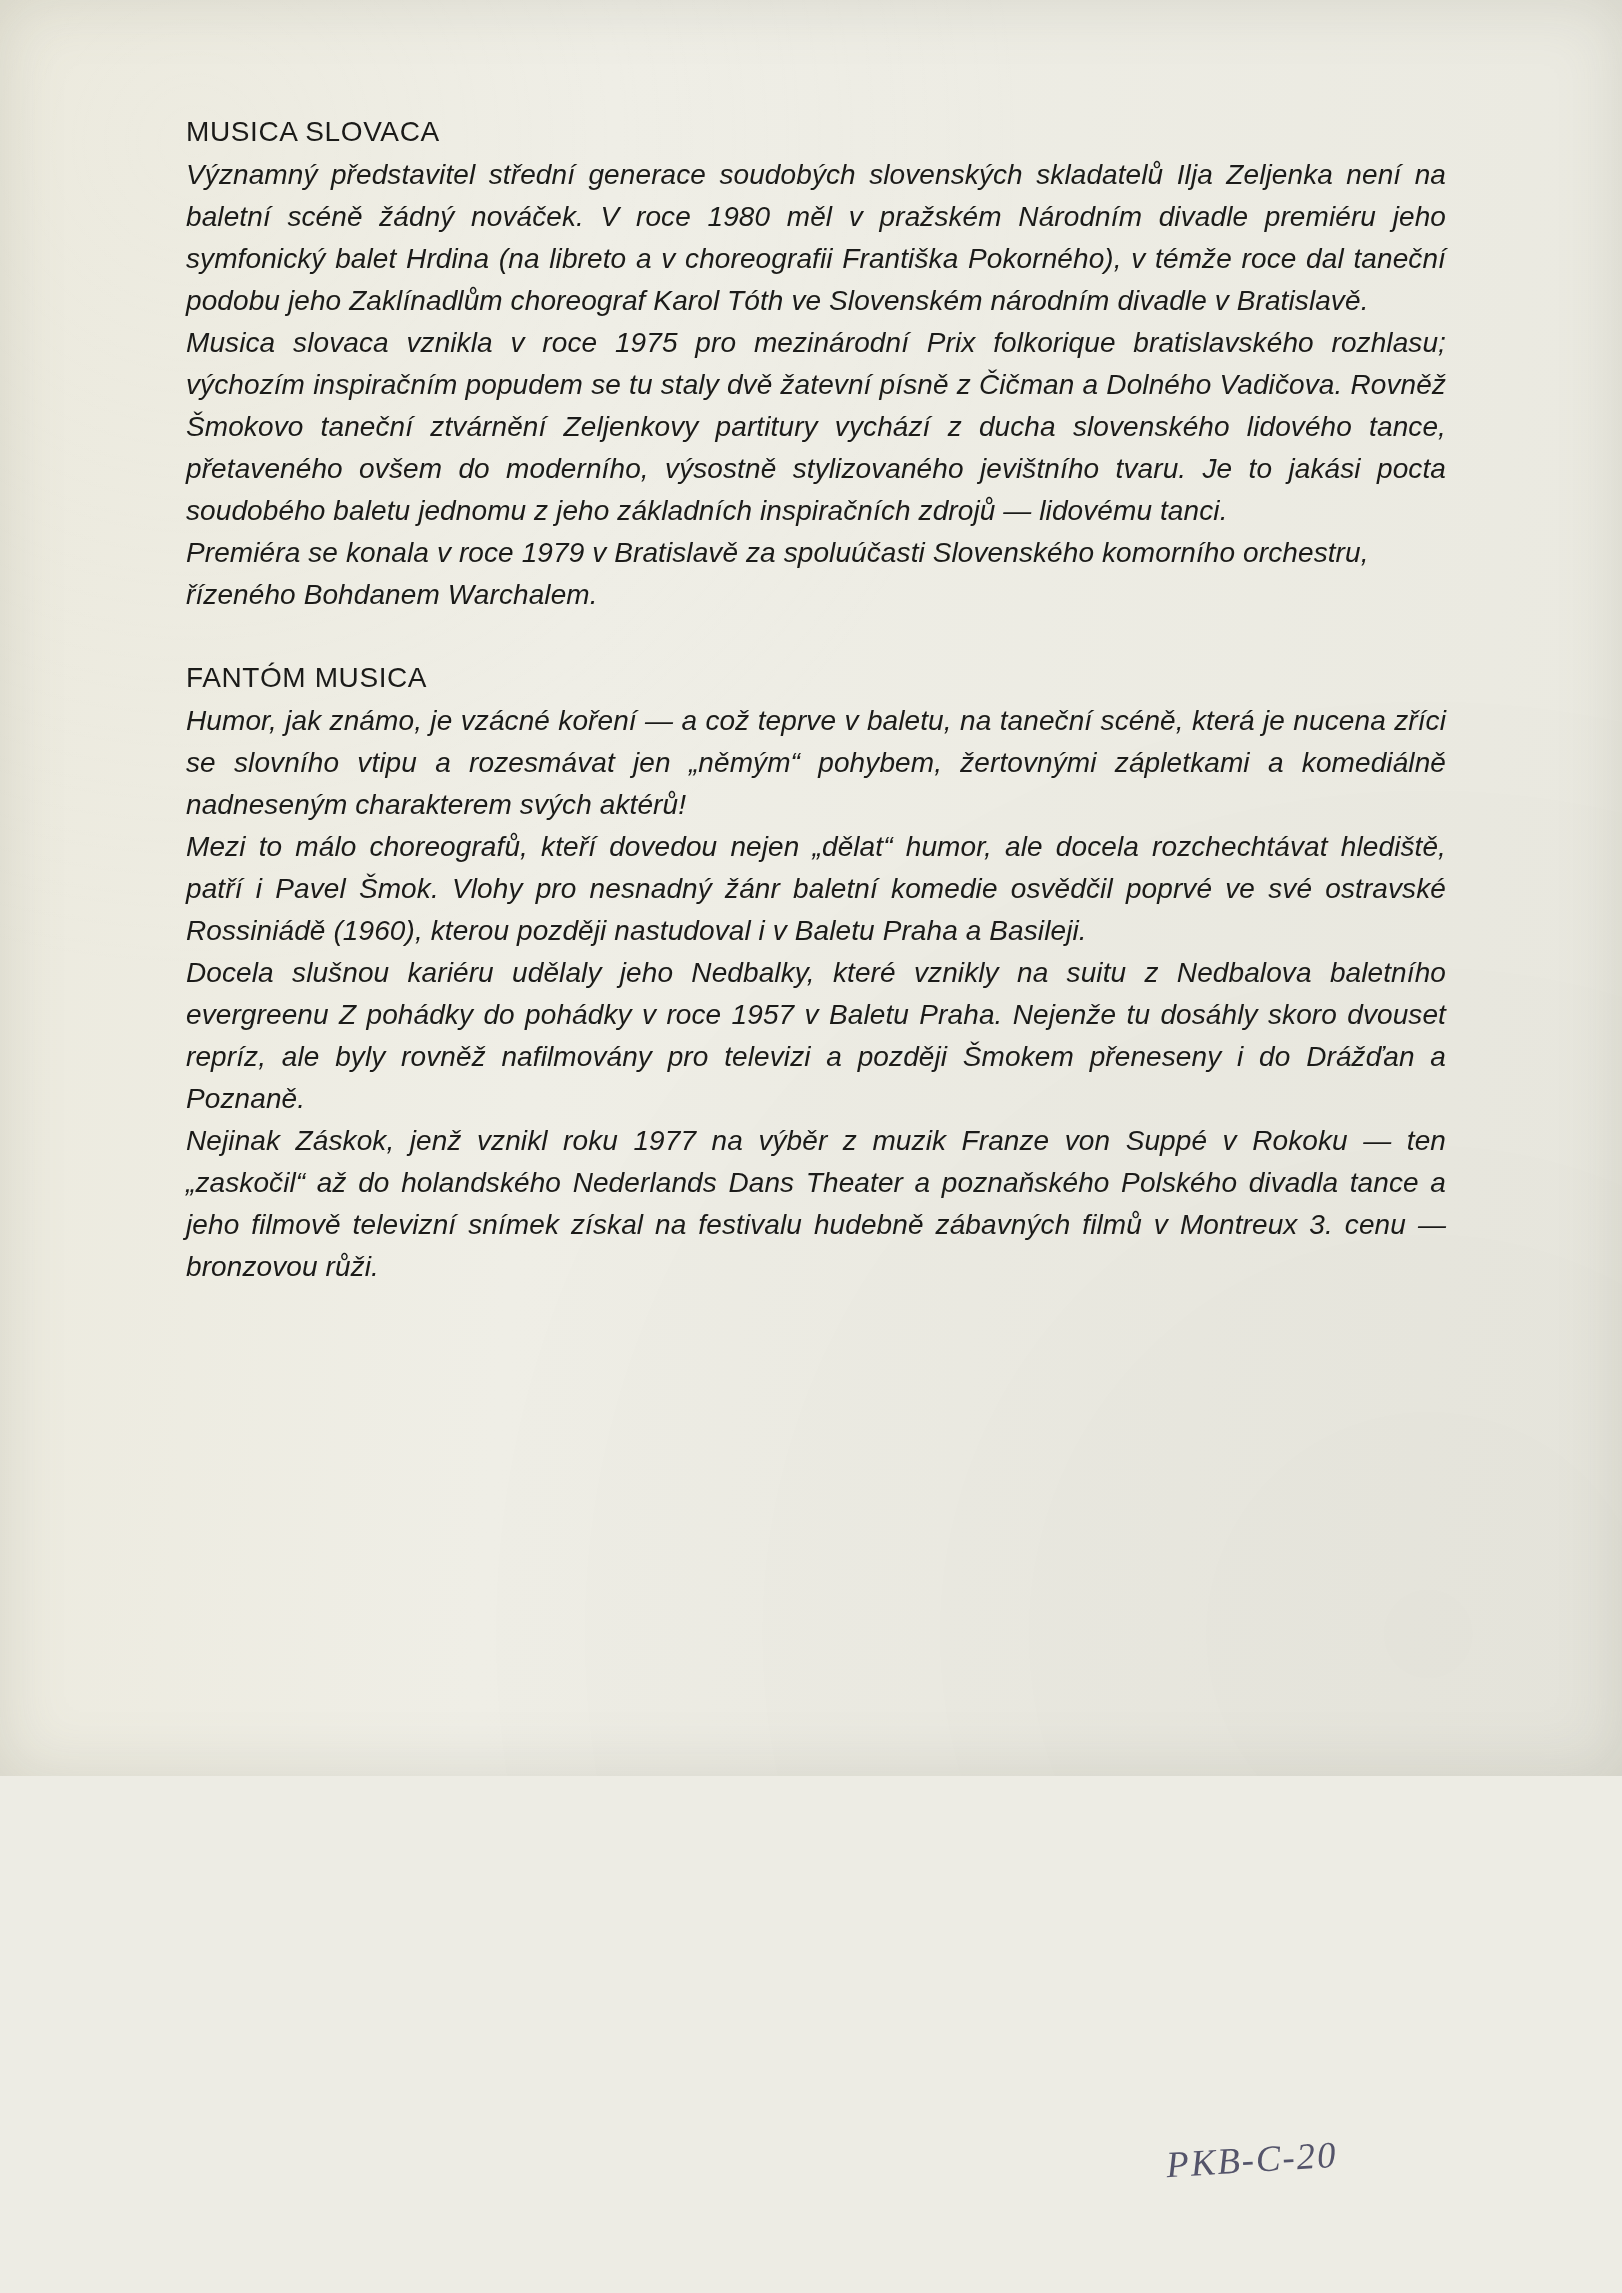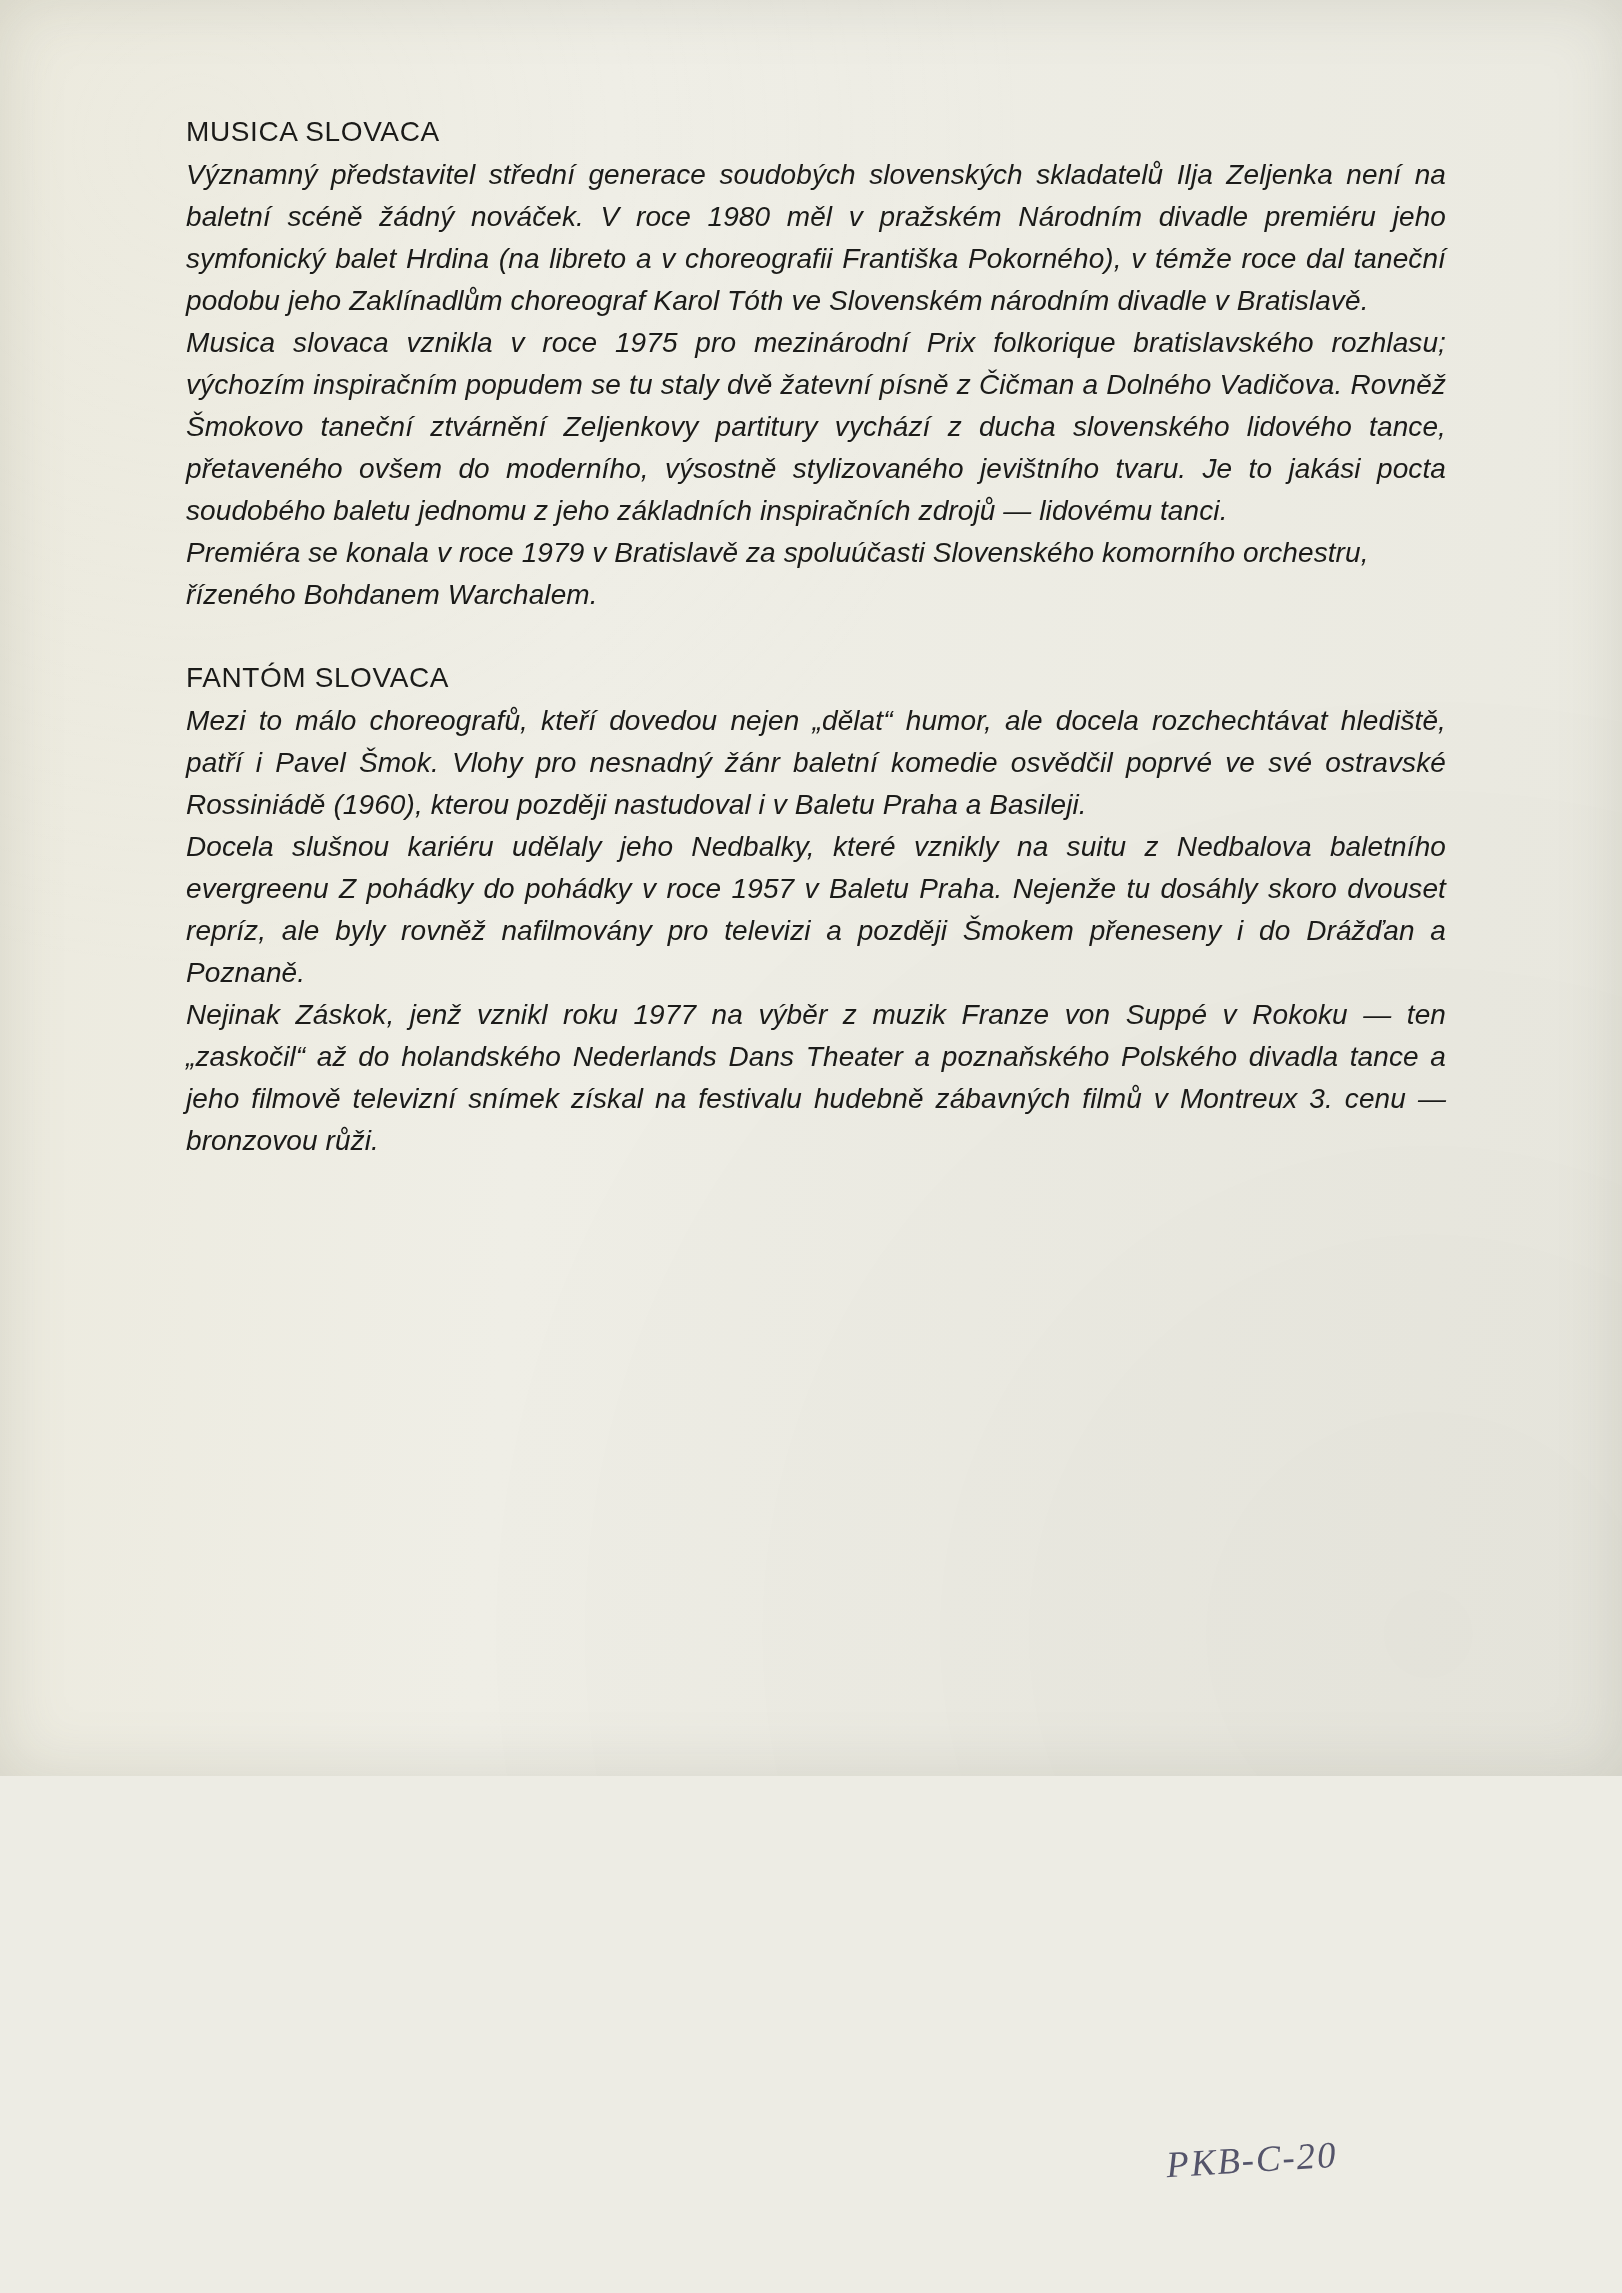--- a/index.html
+++ b/index.html
@@ -91,21 +91,22 @@
     <div class="section">
       <h1 class="sec-title">MUSICA SLOVACA</h1>
       <p class="para">Významný představitel střední generace soudobých slovenských skladatelů Ilja Zeljenka není na baletní scéně žádný nováček. V roce 1980 měl v pražském Národním divadle premiéru jeho symfonický balet Hrdina (na libreto a v choreografii Františka Pokorného), v témže roce dal taneční podobu jeho Zaklínadlům choreograf Karol Tóth ve Slovenském národním divadle v Bratislavě.</p>
       <p class="para">Musica slovaca vznikla v roce 1975 pro mezinárodní Prix folkorique bratislavského rozhlasu; výchozím inspiračním popudem se tu staly dvě žatevní písně z Čičman a Dolného Vadičova. Rovněž Šmokovo taneční ztvárnění Zeljenkovy partitury vychází z ducha slovenského lidového tance, přetaveného ovšem do moderního, výsostně stylizovaného jevištního tvaru. Je to jakási pocta soudobého baletu jednomu z jeho základních inspiračních zdrojů — lidovému tanci.</p>
       <p class="para last-left">Premiéra se konala v roce 1979 v Bratislavě za spoluúčasti Slovenského komorního orchestru, řízeného Bohdanem Warchalem.</p>
     </div>
 
     <div class="block-gap"></div>
 
     <div class="section">
-      <h1 class="sec-title">FANTÓM SLOVACA</h1>
+      <h1 class="sec-title">FANTÓM MUSICA</h1>
+      <p class="para">Humor, jak známo, je vzácné koření — a což teprve v baletu, na taneční scéně, která je nucena zříci se slovního vtipu a rozesmávat jen „němým“ pohybem, žertovnými zápletkami a komediálně nadneseným charakterem svých aktérů!</p>
       <p class="para">Mezi to málo choreografů, kteří dovedou nejen „dělat“ humor, ale docela rozchechtávat hlediště, patří i Pavel Šmok. Vlohy pro nesnadný žánr baletní komedie osvědčil poprvé ve své ostravské Rossiniádě (1960), kterou později nastudoval i v Baletu Praha a Basileji.</p>
       <p class="para">Docela slušnou kariéru udělaly jeho Nedbalky, které vznikly na suitu z Nedbalova baletního evergreenu Z pohádky do pohádky v roce 1957 v Baletu Praha. Nejenže tu dosáhly skoro dvouset repríz, ale byly rovněž nafilmovány pro televizi a později Šmokem přeneseny i do Drážďan a Poznaně.</p>
       <p class="para">Nejinak Záskok, jenž vznikl roku 1977 na výběr z muzik Franze von Suppé v Rokoku — ten „zaskočil“ až do holandského Nederlands Dans Theater a poznaňského Polského divadla tance a jeho filmově televizní snímek získal na festivalu hudebně zábavných filmů v Montreux 3. cenu — bronzovou růži.</p>
     </div>
 
   </div>
 
   <div class="signature">PKB-C-20</div>
 
   <div class="grain"></div>

